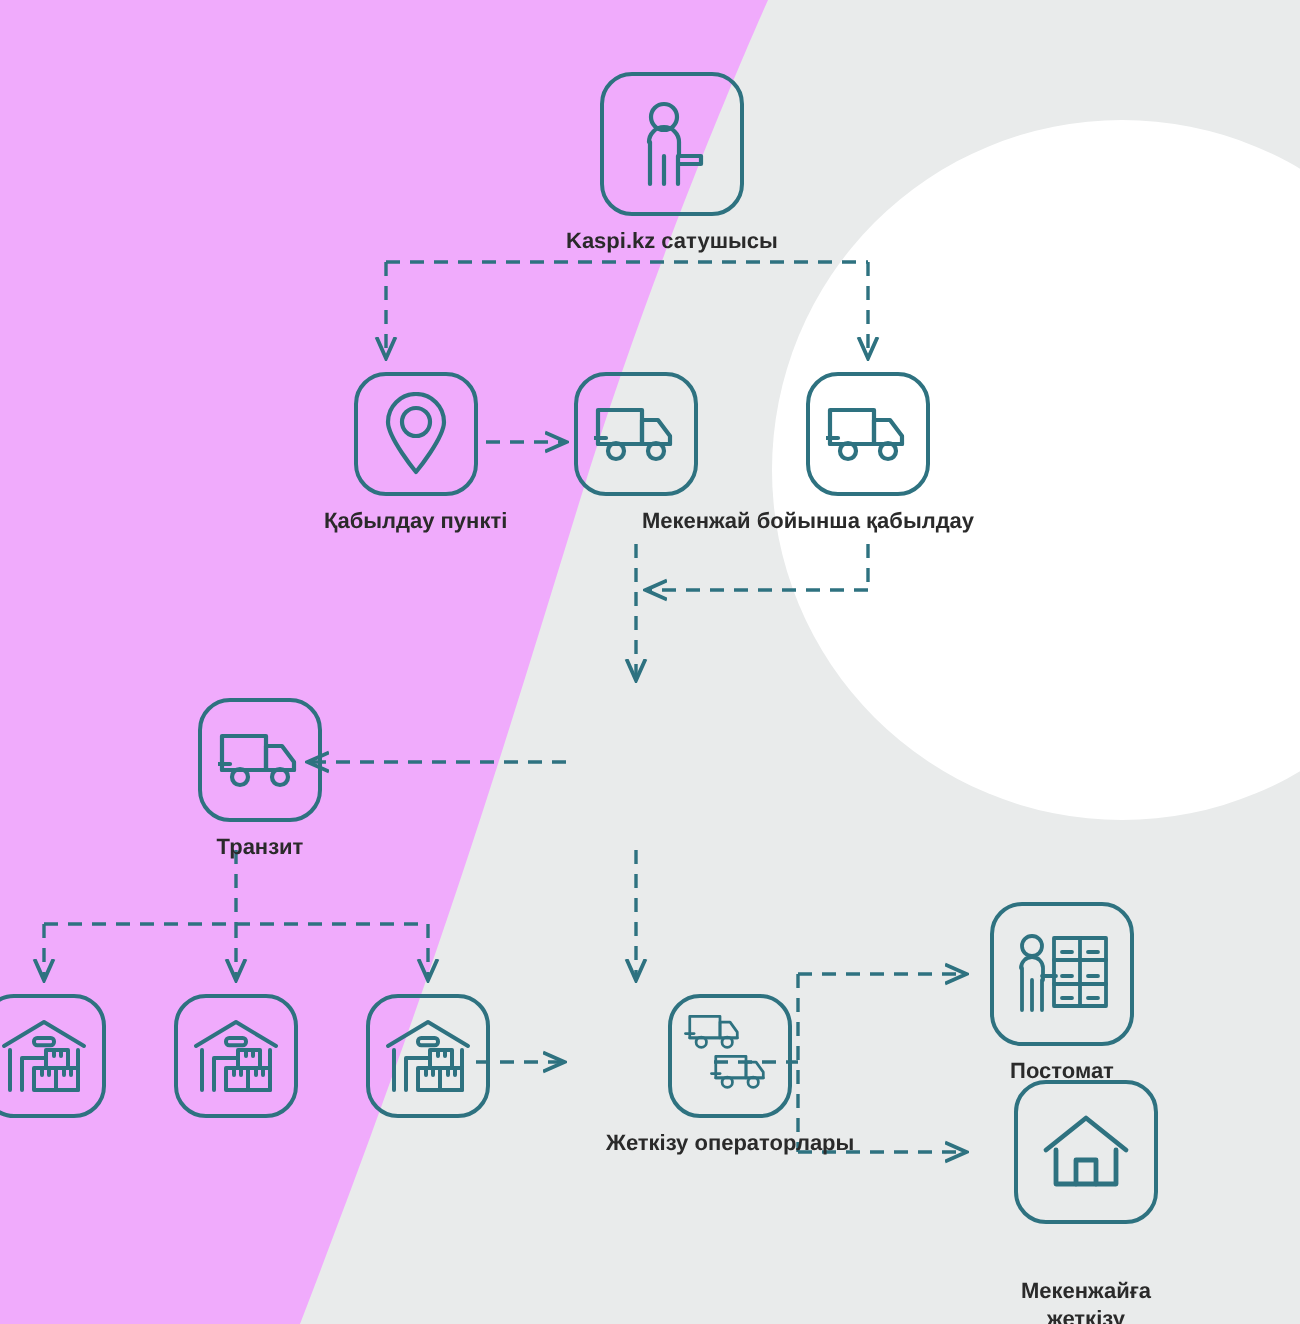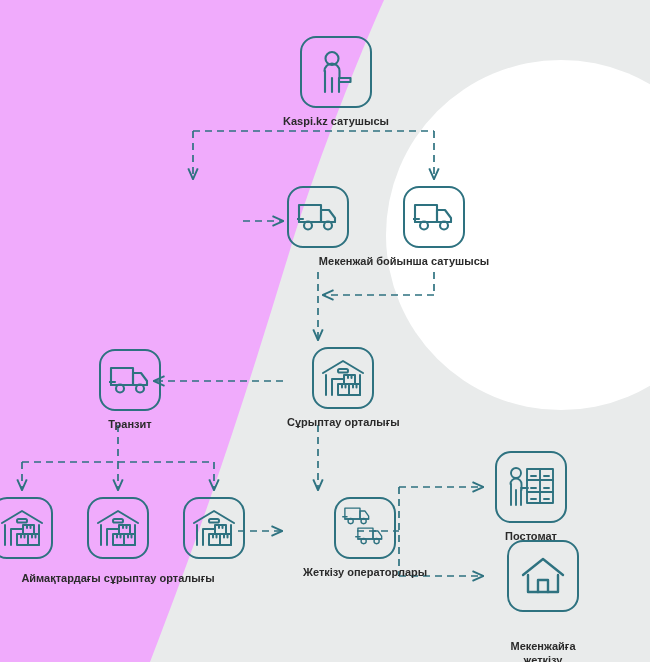--- a/index.html
+++ b/index.html
@@ -115,20 +115,29 @@
     <div class="tile" style="width:72px; height:72px;">
       <svg width="40" height="44" viewBox="0 0 40 44" fill="none" stroke="#2e7280" stroke-width="2.1" stroke-linecap="round" stroke-linejoin="round">
         <circle cx="16" cy="8.5" r="6.5"></circle>
         <path d="M 8.5 21 a 7.5 7.5 0 0 1 15 0 l 0 7 l 11 0 l 0 4 l -11 0"></path>
         <path d="M 9 21 L 9 42 M 16 28 L 16 42 M 23 28 L 23 42"></path>
       </svg>
     </div>
     <div class="node-label">Kaspi.kz сатушысы</div>
   </div>
 
+  <div class="node" style="left:162px; top:186px;">
+    <div class="tile" style="width:62px; height:62px;">
+      <svg width="34" height="42" viewBox="0 0 34 42" fill="none" stroke="#2e7280" stroke-width="2.1" stroke-linecap="round" stroke-linejoin="round">
+        <path d="M 17 40 C 17 40 31 23 31 15 A 14 14 0 1 0 3 15 C 3 23 17 40 17 40 Z"></path>
+        <circle cx="17" cy="15" r="7"></circle>
+      </svg>
+    </div>
+    <div class="node-label">Қабылдау пункті</div>
+  </div>
 
   <div class="node" style="left:287px; top:186px;">
     <div class="tile" style="width:62px; height:62px;">
       <svg width="42" height="30" viewBox="0 0 42 30" fill="none" stroke="#2e7280" stroke-width="2.1" stroke-linecap="round" stroke-linejoin="round">
         <rect x="2" y="3" width="22" height="17"></rect>
         <path d="M 24 8 L 32 8 L 38 16 L 38 20 L 24 20 Z"></path>
         <path d="M 2 20 L 38 20"></path>
         <circle cx="11" cy="23.5" r="4"></circle>
         <circle cx="31" cy="23.5" r="4"></circle>
         <path d="M 0 17 L 6 17"></path>
@@ -142,102 +151,85 @@
         <rect x="2" y="3" width="22" height="17"></rect>
         <path d="M 24 8 L 32 8 L 38 16 L 38 20 L 24 20 Z"></path>
         <path d="M 2 20 L 38 20"></path>
         <circle cx="11" cy="23.5" r="4"></circle>
         <circle cx="31" cy="23.5" r="4"></circle>
         <path d="M 0 17 L 6 17"></path>
       </svg>
     </div>
   </div>
 
-  <div class="group-label" style="left:404px; top:255px;">Мекенжай бойынша сатушысы</div>
+  <div class="group-label" style="left:404px; top:255px;">Мекенжай бойынша қабылдау</div>
 
   <div class="node" style="left:99px; top:349px;">
     <div class="tile" style="width:62px; height:62px;">
       <svg width="42" height="30" viewBox="0 0 42 30" fill="none" stroke="#2e7280" stroke-width="2.1" stroke-linecap="round" stroke-linejoin="round">
         <rect x="2" y="3" width="22" height="17"></rect>
         <path d="M 24 8 L 32 8 L 38 16 L 38 20 L 24 20 Z"></path>
         <path d="M 2 20 L 38 20"></path>
         <circle cx="11" cy="23.5" r="4"></circle>
         <circle cx="31" cy="23.5" r="4"></circle>
         <path d="M 0 17 L 6 17"></path>
       </svg>
     </div>
     <div class="node-label">Транзит</div>
   </div>
 
-  <div class="node" style="left:287px; top:347px;">
+
+  <div class="node" style="left:-9px; top:497px;">
     <div class="tile" style="width:62px; height:62px;">
       <svg width="44" height="40" viewBox="0 0 44 40" fill="none" stroke="#2e7280" stroke-width="2" stroke-linecap="round" stroke-linejoin="round">
         <path d="M 2 15 L 22 3 L 42 15"></path>
         <rect x="17" y="11" width="10" height="3.6" rx="1.6"></rect>
         <path d="M 5 17 L 5 37 M 39 17 L 39 37"></path>
         <path d="M 11 37 L 11 21 L 23 21"></path>
         <rect x="23" y="17" width="11" height="9"></rect>
         <path d="M 27 17 L 27 20 M 30.5 17 L 30.5 20"></path>
         <rect x="17" y="26" width="11" height="11"></rect>
         <rect x="28" y="26" width="11" height="11"></rect>
         <path d="M 21 26 L 21 29.5 M 24.5 26 L 24.5 29.5 M 32 26 L 32 29.5 M 35.5 26 L 35.5 29.5"></path>
       </svg>
     </div>
-    <div class="node-label">Сұрыптау орталығы</div>
-  </div>
-
-  <div class="node" style="left:-9px; top:497px;">
+  </div>
+
+  <div class="node" style="left:87px; top:497px;">
     <div class="tile" style="width:62px; height:62px;">
       <svg width="44" height="40" viewBox="0 0 44 40" fill="none" stroke="#2e7280" stroke-width="2" stroke-linecap="round" stroke-linejoin="round">
         <path d="M 2 15 L 22 3 L 42 15"></path>
         <rect x="17" y="11" width="10" height="3.6" rx="1.6"></rect>
         <path d="M 5 17 L 5 37 M 39 17 L 39 37"></path>
         <path d="M 11 37 L 11 21 L 23 21"></path>
         <rect x="23" y="17" width="11" height="9"></rect>
         <path d="M 27 17 L 27 20 M 30.5 17 L 30.5 20"></path>
         <rect x="17" y="26" width="11" height="11"></rect>
         <rect x="28" y="26" width="11" height="11"></rect>
         <path d="M 21 26 L 21 29.5 M 24.5 26 L 24.5 29.5 M 32 26 L 32 29.5 M 35.5 26 L 35.5 29.5"></path>
       </svg>
     </div>
   </div>
 
-  <div class="node" style="left:87px; top:497px;">
+  <div class="node" style="left:183px; top:497px;">
     <div class="tile" style="width:62px; height:62px;">
       <svg width="44" height="40" viewBox="0 0 44 40" fill="none" stroke="#2e7280" stroke-width="2" stroke-linecap="round" stroke-linejoin="round">
         <path d="M 2 15 L 22 3 L 42 15"></path>
         <rect x="17" y="11" width="10" height="3.6" rx="1.6"></rect>
         <path d="M 5 17 L 5 37 M 39 17 L 39 37"></path>
         <path d="M 11 37 L 11 21 L 23 21"></path>
         <rect x="23" y="17" width="11" height="9"></rect>
         <path d="M 27 17 L 27 20 M 30.5 17 L 30.5 20"></path>
         <rect x="17" y="26" width="11" height="11"></rect>
         <rect x="28" y="26" width="11" height="11"></rect>
         <path d="M 21 26 L 21 29.5 M 24.5 26 L 24.5 29.5 M 32 26 L 32 29.5 M 35.5 26 L 35.5 29.5"></path>
       </svg>
     </div>
   </div>
 
-  <div class="node" style="left:183px; top:497px;">
-    <div class="tile" style="width:62px; height:62px;">
-      <svg width="44" height="40" viewBox="0 0 44 40" fill="none" stroke="#2e7280" stroke-width="2" stroke-linecap="round" stroke-linejoin="round">
-        <path d="M 2 15 L 22 3 L 42 15"></path>
-        <rect x="17" y="11" width="10" height="3.6" rx="1.6"></rect>
-        <path d="M 5 17 L 5 37 M 39 17 L 39 37"></path>
-        <path d="M 11 37 L 11 21 L 23 21"></path>
-        <rect x="23" y="17" width="11" height="9"></rect>
-        <path d="M 27 17 L 27 20 M 30.5 17 L 30.5 20"></path>
-        <rect x="17" y="26" width="11" height="11"></rect>
-        <rect x="28" y="26" width="11" height="11"></rect>
-        <path d="M 21 26 L 21 29.5 M 24.5 26 L 24.5 29.5 M 32 26 L 32 29.5 M 35.5 26 L 35.5 29.5"></path>
-      </svg>
-    </div>
-  </div>
-
-  <div class="group-label" style="left:118px; top:572px;">Аймақтардағы сұрыптау орталығы</div>
 
   <div class="node" style="left:287px; top:497px;margin-left:16px;">
     <div class="tile" style="width:62px; height:62px;">
       <svg width="46" height="44" viewBox="0 0 46 44" fill="none" stroke="#2e7280" stroke-width="1.9" stroke-linecap="round" stroke-linejoin="round">
         <g transform="translate(0,0) scale(0.72)">
           <rect x="4" y="3" width="21" height="15"></rect>
           <path d="M 25 7 L 32 7 L 37 14 L 37 18 L 25 18 Z"></path>
           <path d="M 4 18 L 37 18"></path>
           <circle cx="12" cy="21" r="3.6"></circle>
           <circle cx="30" cy="21" r="3.6"></circle>

